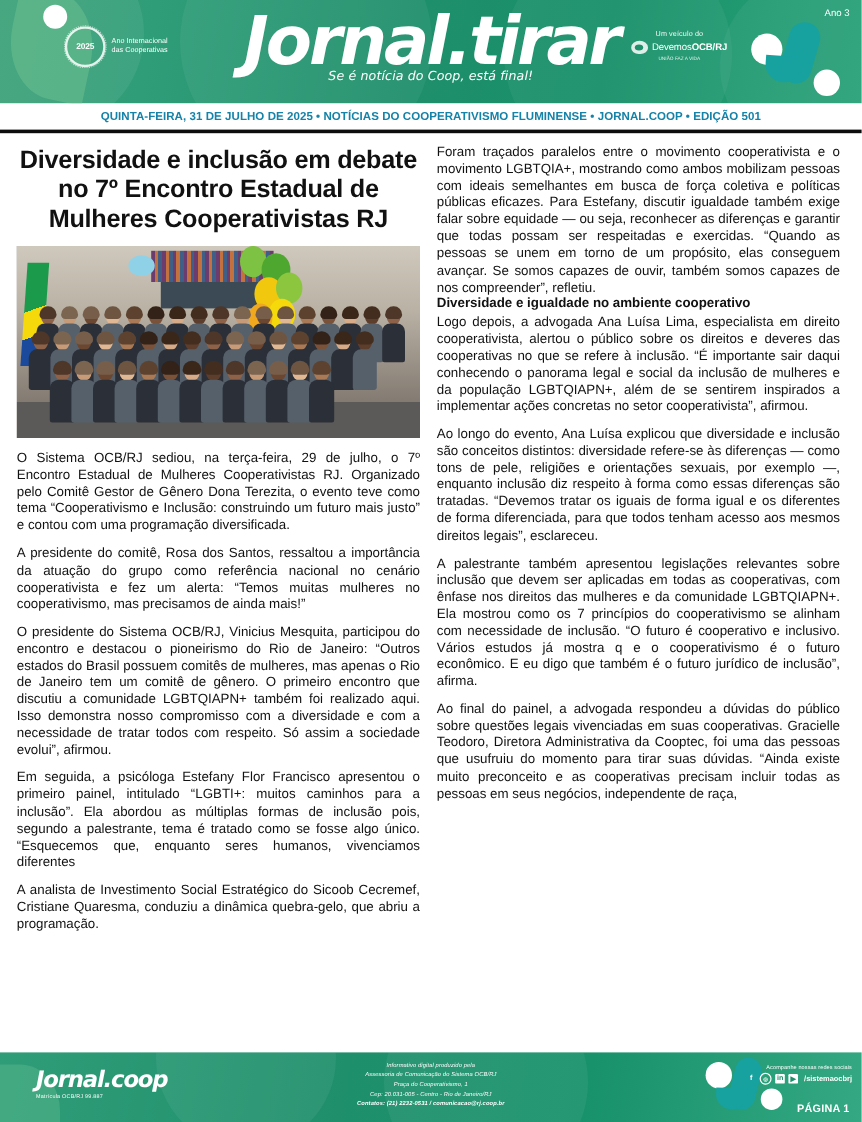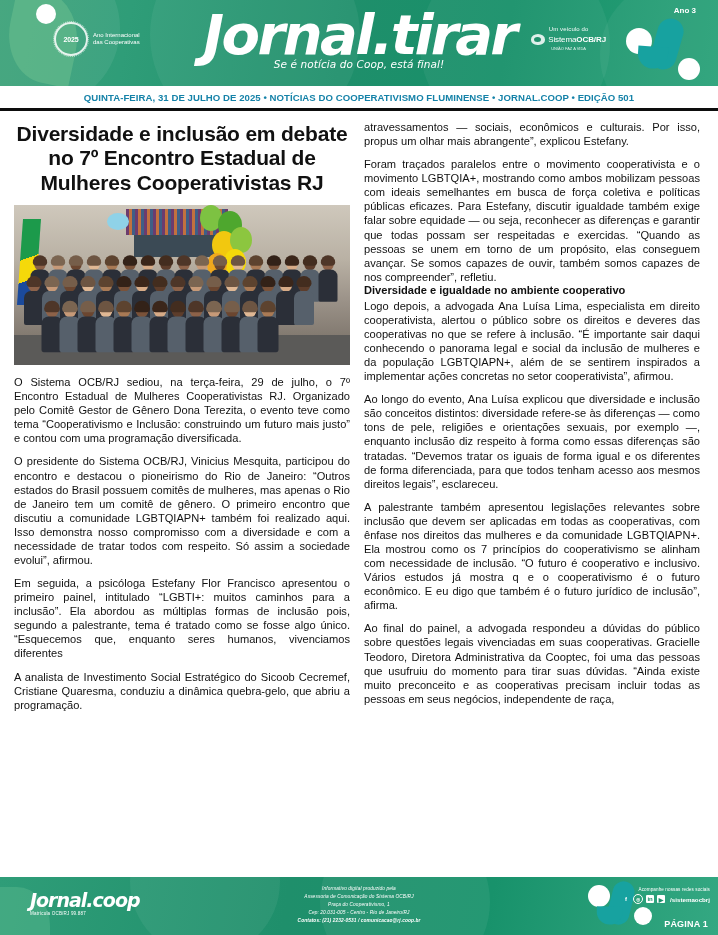--- a/index.html
+++ b/index.html
@@ -48,21 +48,21 @@
   .mh-right .veic{color:#fff;font-size:6px;letter-spacing:.1px;margin-bottom:2px;opacity:.95;}
   .mh-right .ocb{display:flex;align-items:center;gap:3px;justify-content:center;}
   .ocb-mark{width:14px;height:11px;border-radius:50% 50% 45% 45%;background:#fff;opacity:.85;
     position:relative;}
   .ocb-mark:after{content:"";position:absolute;left:3px;top:3px;width:7px;height:5px;
     border-radius:50%;background:#1f8f6b;}
   .ocb-txt{color:#fff;font-size:8px;font-weight:bold;letter-spacing:-.1px;}
   .ocb-txt .thin{font-weight:normal;}
   .ocb-sub{color:#fff;font-size:4px;opacity:.85;text-align:center;margin-top:1px;}
 
-  .mh-ano{position:absolute;right:22px;top:6px;color:#fff;font-size:8px;font-weight:bold;}
+  .mh-ano{position:absolute;right:10px;top:6px;color:#fff;font-size:8px;font-weight:normal;}
   .mh-hook{position:absolute;right:38px;top:18px;width:26px;height:52px;
     background:#17a2a0;border-radius:14px 14px 14px 14px;transform:rotate(16deg);}
   .mh-hook:after{content:"";position:absolute;left:-12px;bottom:-2px;width:30px;height:22px;
     background:#17a2a0;border-radius:0 0 26px 26px;transform:rotate(-12deg);}
   .mh-dot1{position:absolute;right:66px;top:28px;width:26px;height:26px;background:#fff;border-radius:50%;}
   .mh-dot2{position:absolute;right:18px;top:58px;width:22px;height:22px;background:#fff;border-radius:50%;}
 
   
   .datebar{
     height:22px;width:718px;background:#ffffff;
@@ -173,21 +173,21 @@
 
     <div class="mh-title">
       <div class="jt"><span>Jornal</span><span>.</span><span class="coop">tirar</span></div>
       <div class="mh-tag">Se é notícia do Coop, está final!</div>
     </div>
 
     <div class="mh-right">
       <div class="veic">Um veículo do</div>
       <div class="ocb">
         <div class="ocb-mark"></div>
-        <div class="ocb-txt"><span class="thin">Sistema</span><span>OCB/RJ</span></div>
+        <div class="ocb-txt"><span class="thin">Devemos</span><span>OCB/RJ</span></div>
       </div>
       <div class="ocb-sub">UNIÃO FAZ A VIDA</div>
     </div>
 
     <div class="mh-ano">Ano 3</div>
     <div class="mh-dot1"></div>
     <div class="mh-hook"></div>
     <div class="mh-dot2"></div>
   </div>
 
@@ -446,29 +446,29 @@
             <div class="person" style="transform: scale(1.05);">
               <div class="hair" style="background: rgb(169, 122, 85); filter: brightness(0.55);"></div>
               <div class="head" style="background: rgb(169, 122, 85);"></div>
               <div class="body" style="background: rgb(43, 47, 56);"></div>
             </div>
           </div>
       </div>
 
       <div id="left-col-body">
           <p class="body-txt">O Sistema OCB/RJ sediou, na terça-feira, 29 de julho, o 7º Encontro Estadual de Mulheres Cooperativistas RJ. Organizado pelo Comitê Gestor de Gênero Dona Terezita, o evento teve como tema “Cooperativismo e Inclusão: construindo um futuro mais justo” e contou com uma programação diversificada.</p>
+          <p class="body-txt">A presidente do comitê, Rosa dos Santos, ressaltou a importância da atuação do grupo como referência nacional no cenário cooperativista e fez um alerta: “Temos muitas mulheres no cooperativismo, mas precisamos de ainda mais!”</p>
           <p class="body-txt">O presidente do Sistema OCB/RJ, Vinicius Mesquita, participou do encontro e destacou o pioneirismo do Rio de Janeiro: “Outros estados do Brasil possuem comitês de mulheres, mas apenas o Rio de Janeiro tem um comitê de gênero. O primeiro encontro que discutiu a comunidade LGBTQIAPN+ também foi realizado aqui. Isso demonstra nosso compromisso com a diversidade e com a necessidade de tratar todos com respeito. Só assim a sociedade evolui”, afirmou.</p>
           <p class="body-txt">Em seguida, a psicóloga Estefany Flor Francisco apresentou o primeiro painel, intitulado “LGBTI+: muitos caminhos para a inclusão”. Ela abordou as múltiplas formas de inclusão pois, segundo a palestrante, tema é tratado como se fosse algo único. “Esquecemos que, enquanto seres humanos, vivenciamos diferentes</p>
           <p class="body-txt">A analista de Investimento Social Estratégico do Sicoob Cecremef, Cristiane Quaresma, conduziu a dinâmica quebra-gelo, que abriu a programação.</p>
         </div>
     </div>
 
     <div class="col">
       <div id="right-col-p1">
-          <p class="body-txt">atravessamentos — sociais, econômicos e culturais. Por isso, propus um olhar mais abrangente”, explicou Estefany.</p>
           <p class="body-txt">Foram traçados paralelos entre o movimento cooperativista e o movimento LGBTQIA+, mostrando como ambos mobilizam pessoas com ideais semelhantes em busca de força coletiva e políticas públicas eficazes. Para Estefany, discutir igualdade também exige falar sobre equidade — ou seja, reconhecer as diferenças e garantir que todas possam ser respeitadas e exercidas. “Quando as pessoas se unem em torno de um propósito, elas conseguem avançar. Se somos capazes de ouvir, também somos capazes de nos compreender”, refletiu.</p>
         </div>
       <div class="subhead">Diversidade e igualdade no ambiente cooperativo</div>
       <div id="right-col-p2">
           <p class="body-txt">Logo depois, a advogada Ana Luísa Lima, especialista em direito cooperativista, alertou o público sobre os direitos e deveres das cooperativas no que se refere à inclusão. “É importante sair daqui conhecendo o panorama legal e social da inclusão de mulheres e da população LGBTQIAPN+, além de se sentirem inspirados a implementar ações concretas no setor cooperativista”, afirmou.</p>
           <p class="body-txt">Ao longo do evento, Ana Luísa explicou que diversidade e inclusão são conceitos distintos: diversidade refere-se às diferenças — como tons de pele, religiões e orientações sexuais, por exemplo —, enquanto inclusão diz respeito à forma como essas diferenças são tratadas. “Devemos tratar os iguais de forma igual e os diferentes de forma diferenciada, para que todos tenham acesso aos mesmos direitos legais”, esclareceu.</p>
           <p class="body-txt">A palestrante também apresentou legislações relevantes sobre inclusão que devem ser aplicadas em todas as cooperativas, com ênfase nos direitos das mulheres e da comunidade LGBTQIAPN+. Ela mostrou como os 7 princípios do cooperativismo se alinham com necessidade de inclusão. “O futuro é cooperativo e inclusivo. Vários estudos já mostra q e o cooperativismo é o futuro econômico. E eu digo que também é o futuro jurídico de inclusão”, afirma.</p>
           <p class="body-txt">Ao final do painel, a advogada respondeu a dúvidas do público sobre questões legais vivenciadas em suas cooperativas. Gracielle Teodoro, Diretora Administrativa da Cooptec, foi uma das pessoas que usufruiu do momento para tirar suas dúvidas. “Ainda existe muito preconceito e as cooperativas precisam incluir todas as pessoas em seus negócios, independente de raça,</p>
         </div>
     </div>

